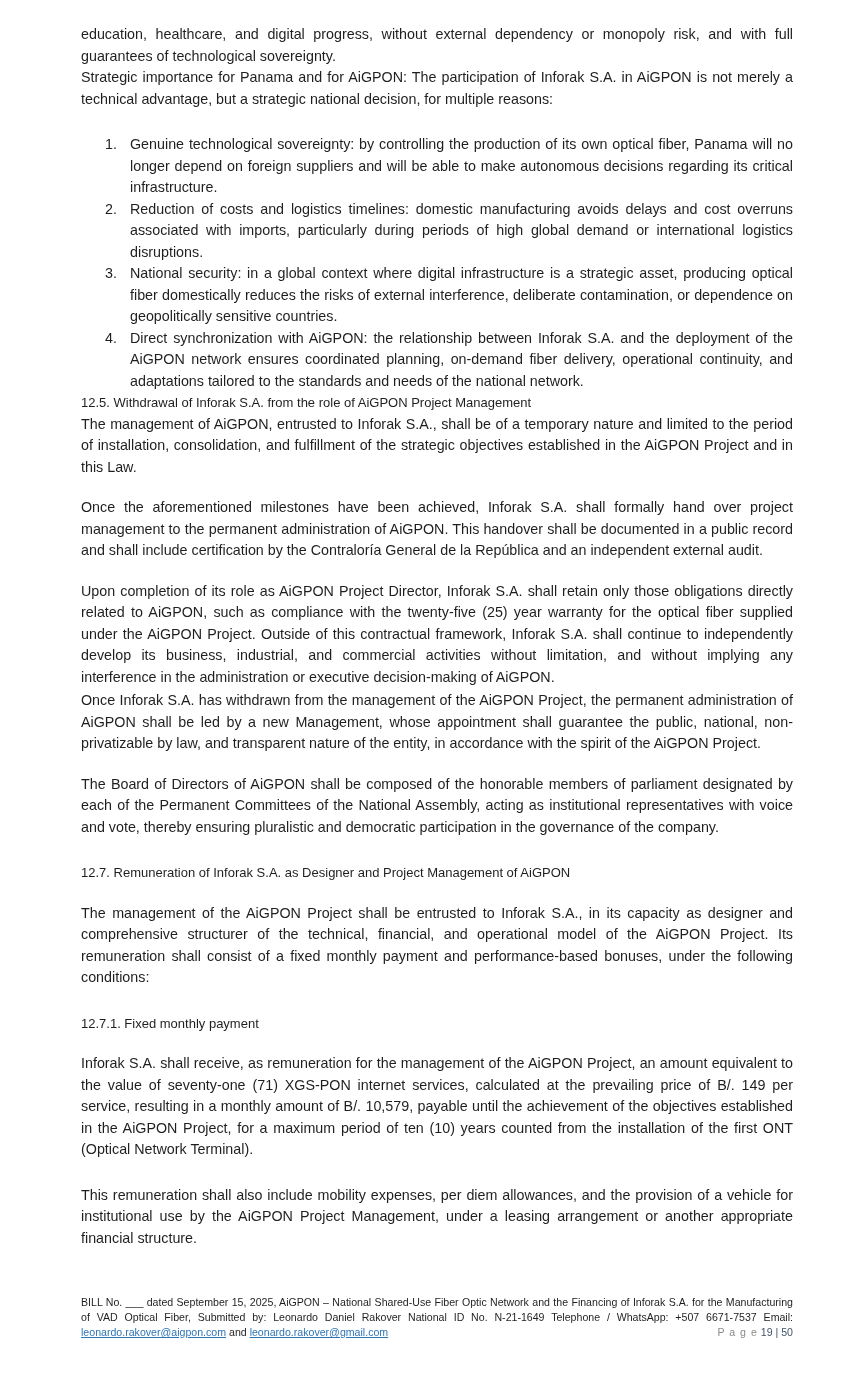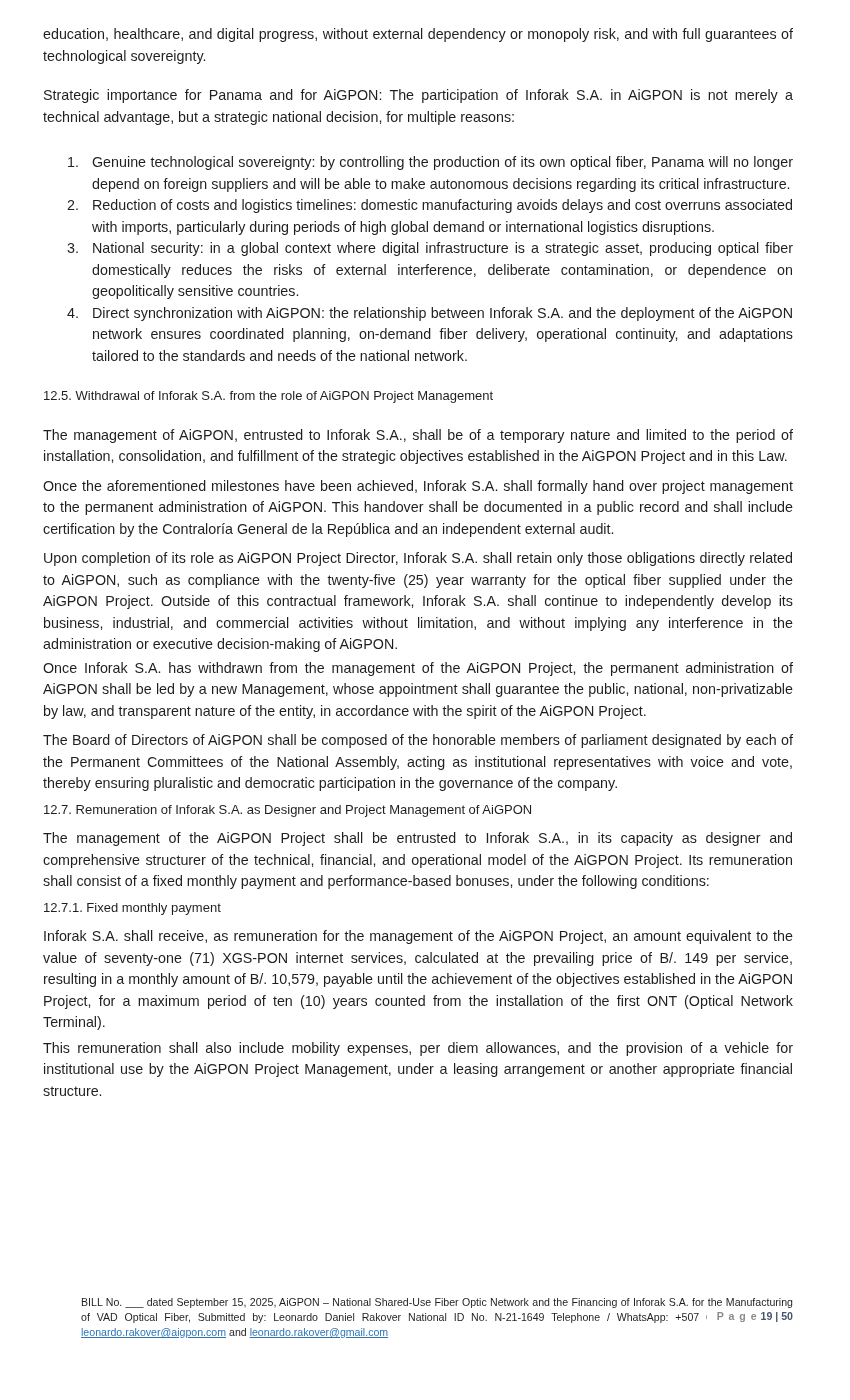--- a/index.html
+++ b/index.html
@@ -10,37 +10,37 @@
     height: 1400px;
     margin: 0 auto;
     background: #ffffff;
     overflow: hidden;
     font-family: "Liberation Sans", sans-serif;
     font-size: 14.3px;
     line-height: 21.5px;
     color: #1f1f1f;
   }
   .content {
-    padding: 24px 57px 0 43px;
+    padding: 24px 57px 0 81px;
   }
   .para {
     margin: 0;
     text-align: justify;
   }
   .heading {
     margin: 0;
     font-size: 13px;
     font-weight: normal;
     line-height: 21.5px;
     text-align: left;
   }
   .gap-0  { margin-top: 2px; }
-  .gap-s  { margin-top: 8px; }
-  .gap-m  { margin-top: 4px; }
-  .gap-l  { margin-top: 18px; }
+  .gap-s  { margin-top: 19px; }
+  .gap-m  { margin-top: 24px; }
+  .gap-l  { }
   .numlist { margin-top: 24px; padding-left: 24px; }
   .numitem { display: flex; align-items: flex-start; }
   .numitem .num {
     flex: 0 0 25px;
     text-align: left;
   }
   .numitem .itext {
     flex: 1 1 auto;
     text-align: justify;
   }
@@ -59,25 +59,24 @@
     text-align: justify;
   }
   .footer a {
     color: #2e75b6;
     text-decoration: underline;
     cursor: pointer;
   }
   .footer-page {
     position: absolute;
     right: 0;
-    bottom: 16px;
+    bottom: 0;
     background: #ffffff;
     padding-left: 10px;
     white-space: nowrap;
-    font-weight: bold;
   }
   .footer-page .plabel {
     color: #8a8a8a;
     letter-spacing: 1px;
   }
   .footer-page .pnum {
     color: #44546a;
   }
 </style>
 </head>

